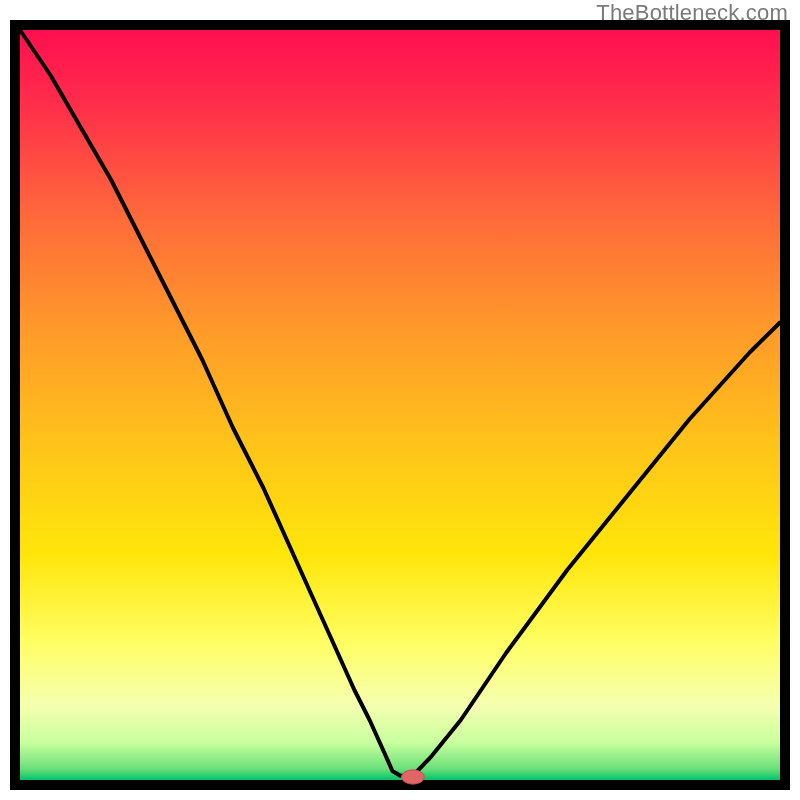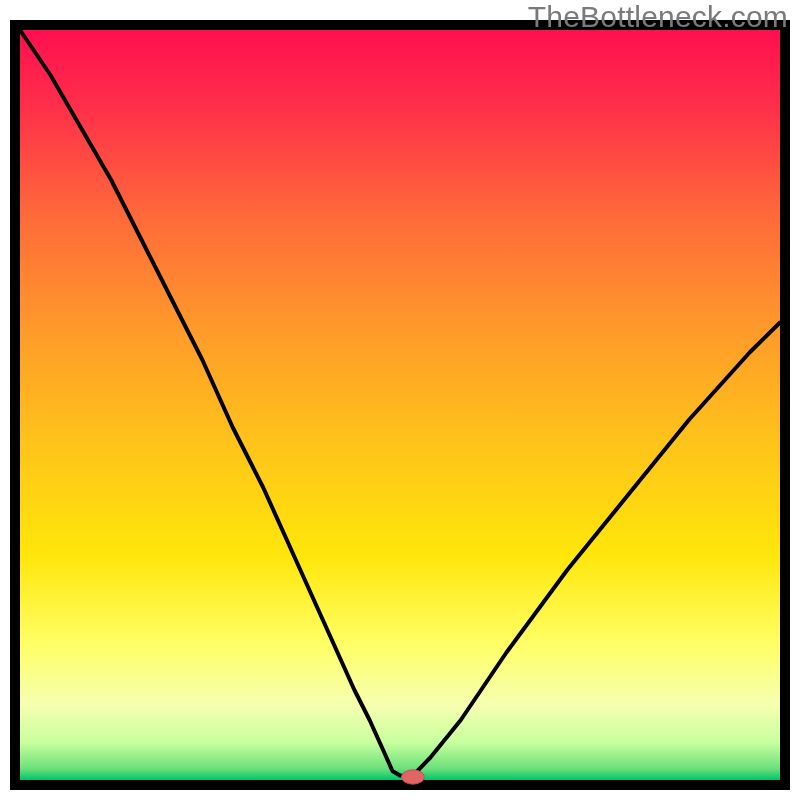--- a/index.html
+++ b/index.html
@@ -11,21 +11,21 @@
   .wrap {
     position: relative;
     width: 800px;
     height: 800px;
   }
   .watermark {
     position: absolute;
     top: 0;
     right: 12px;
     color: #7a7a7a;
-    font-size: 30px;
+    font-size: 22px;
     letter-spacing: 0.2px;
     z-index: 3;
     font-weight: 400;
     margin-left: 7px;
   }
   .plot-outer {
     position: absolute;
     left: 10px;
     top: 20px;
     width: 780px;

